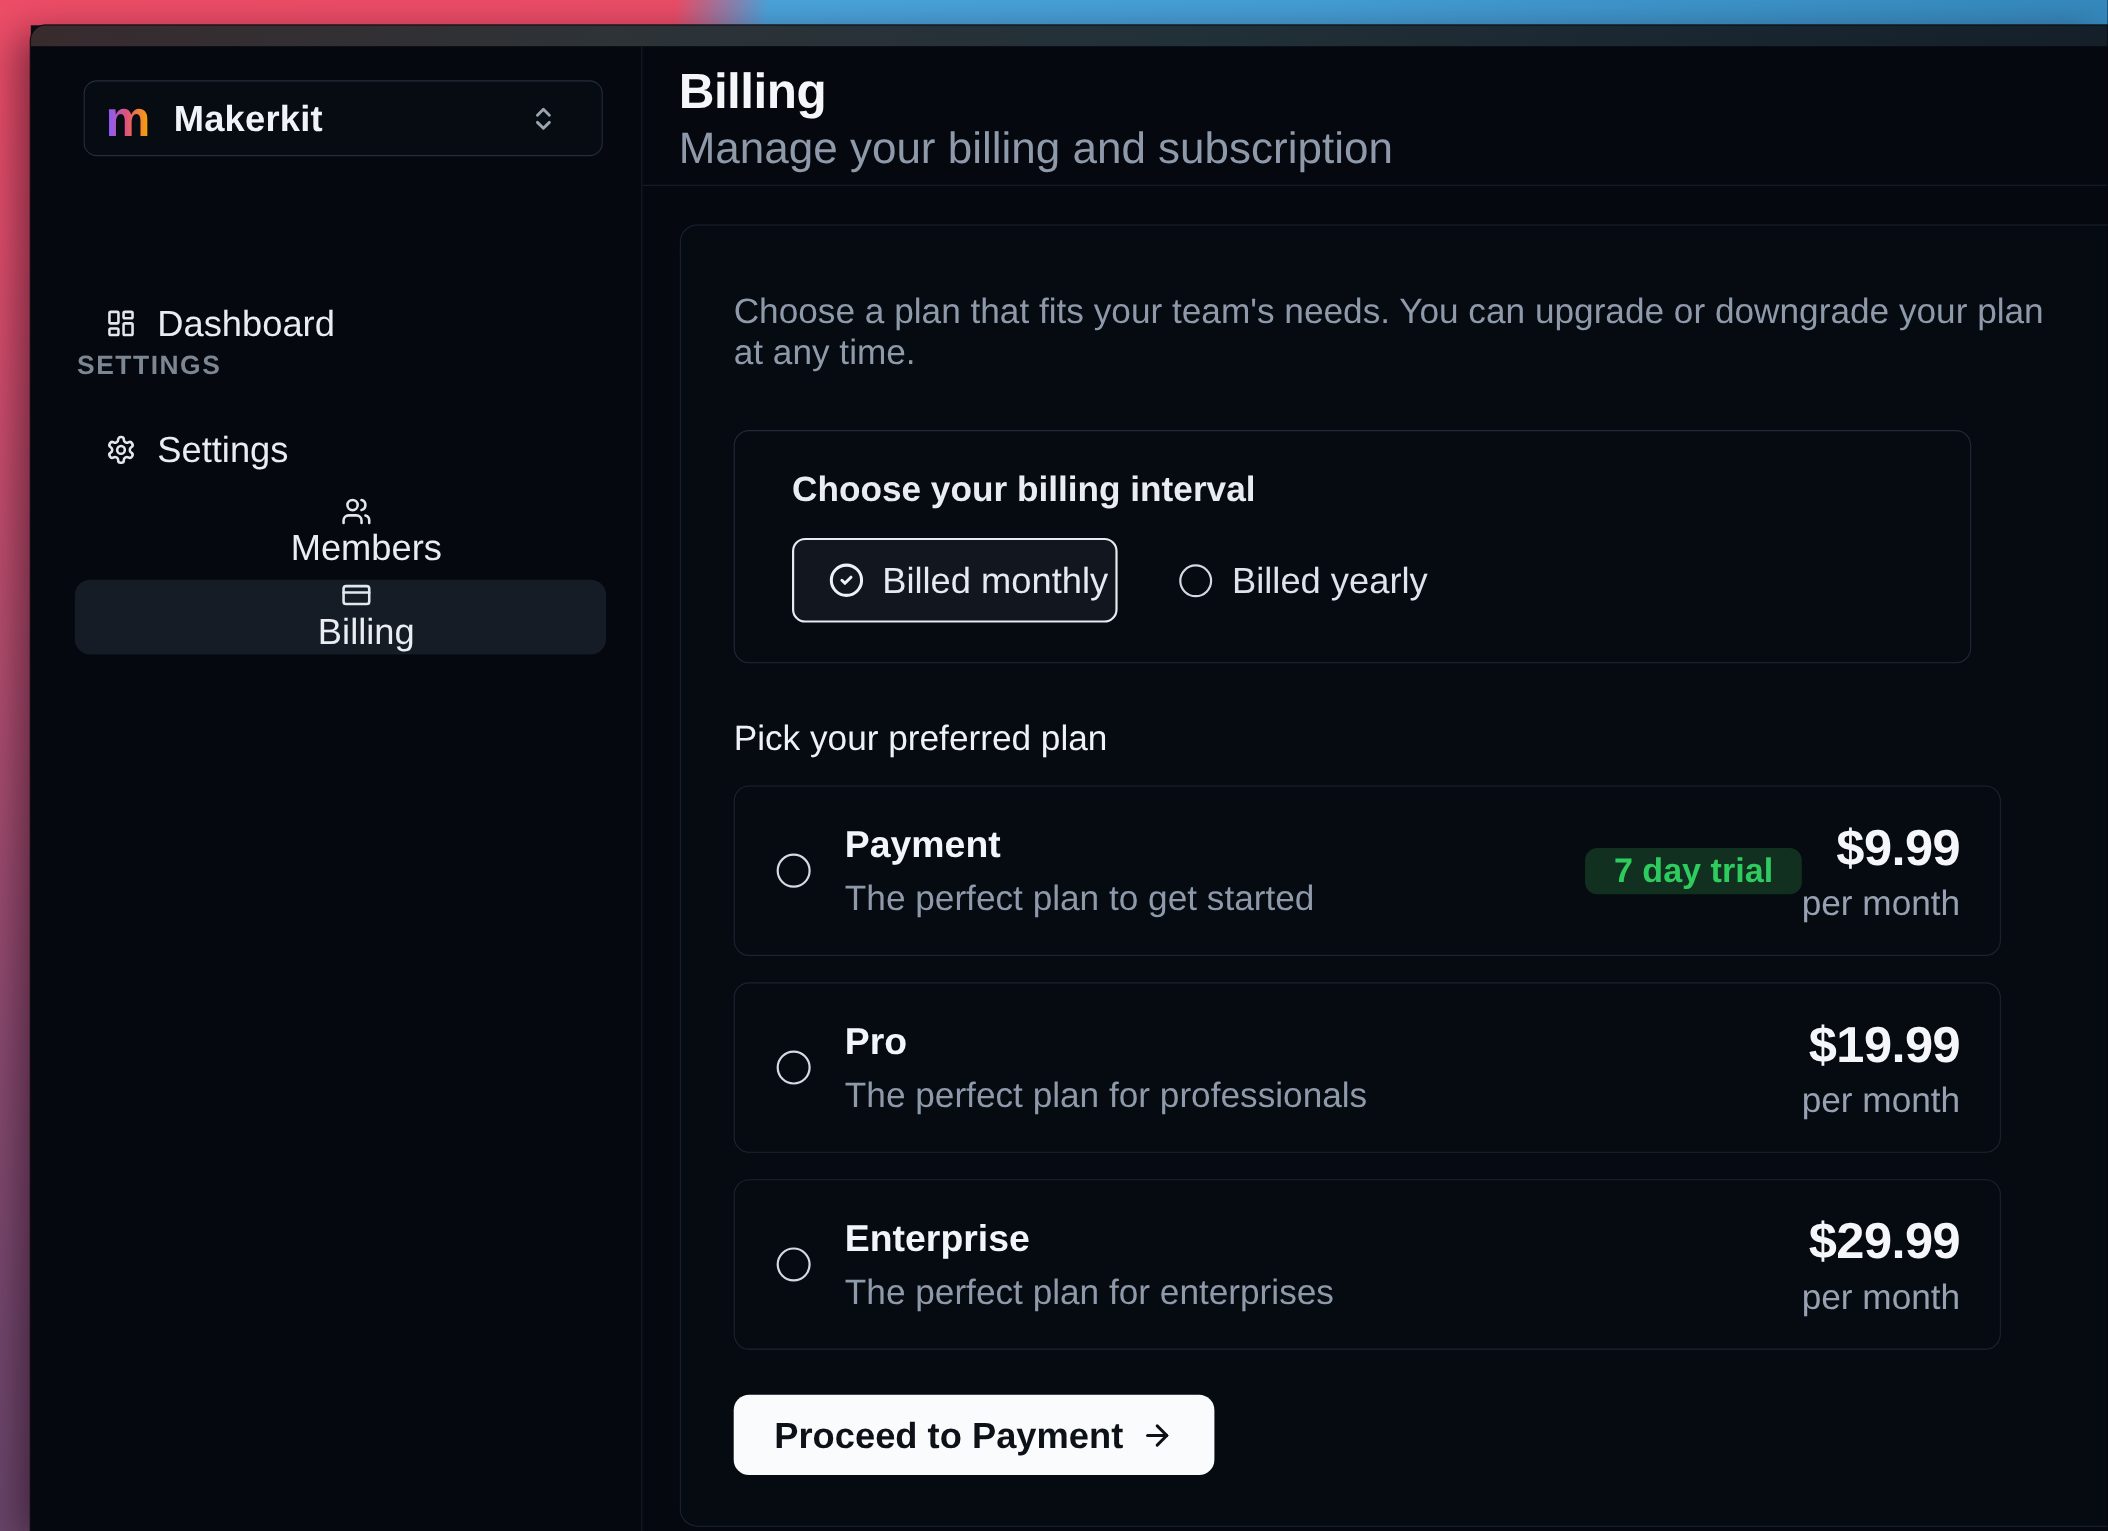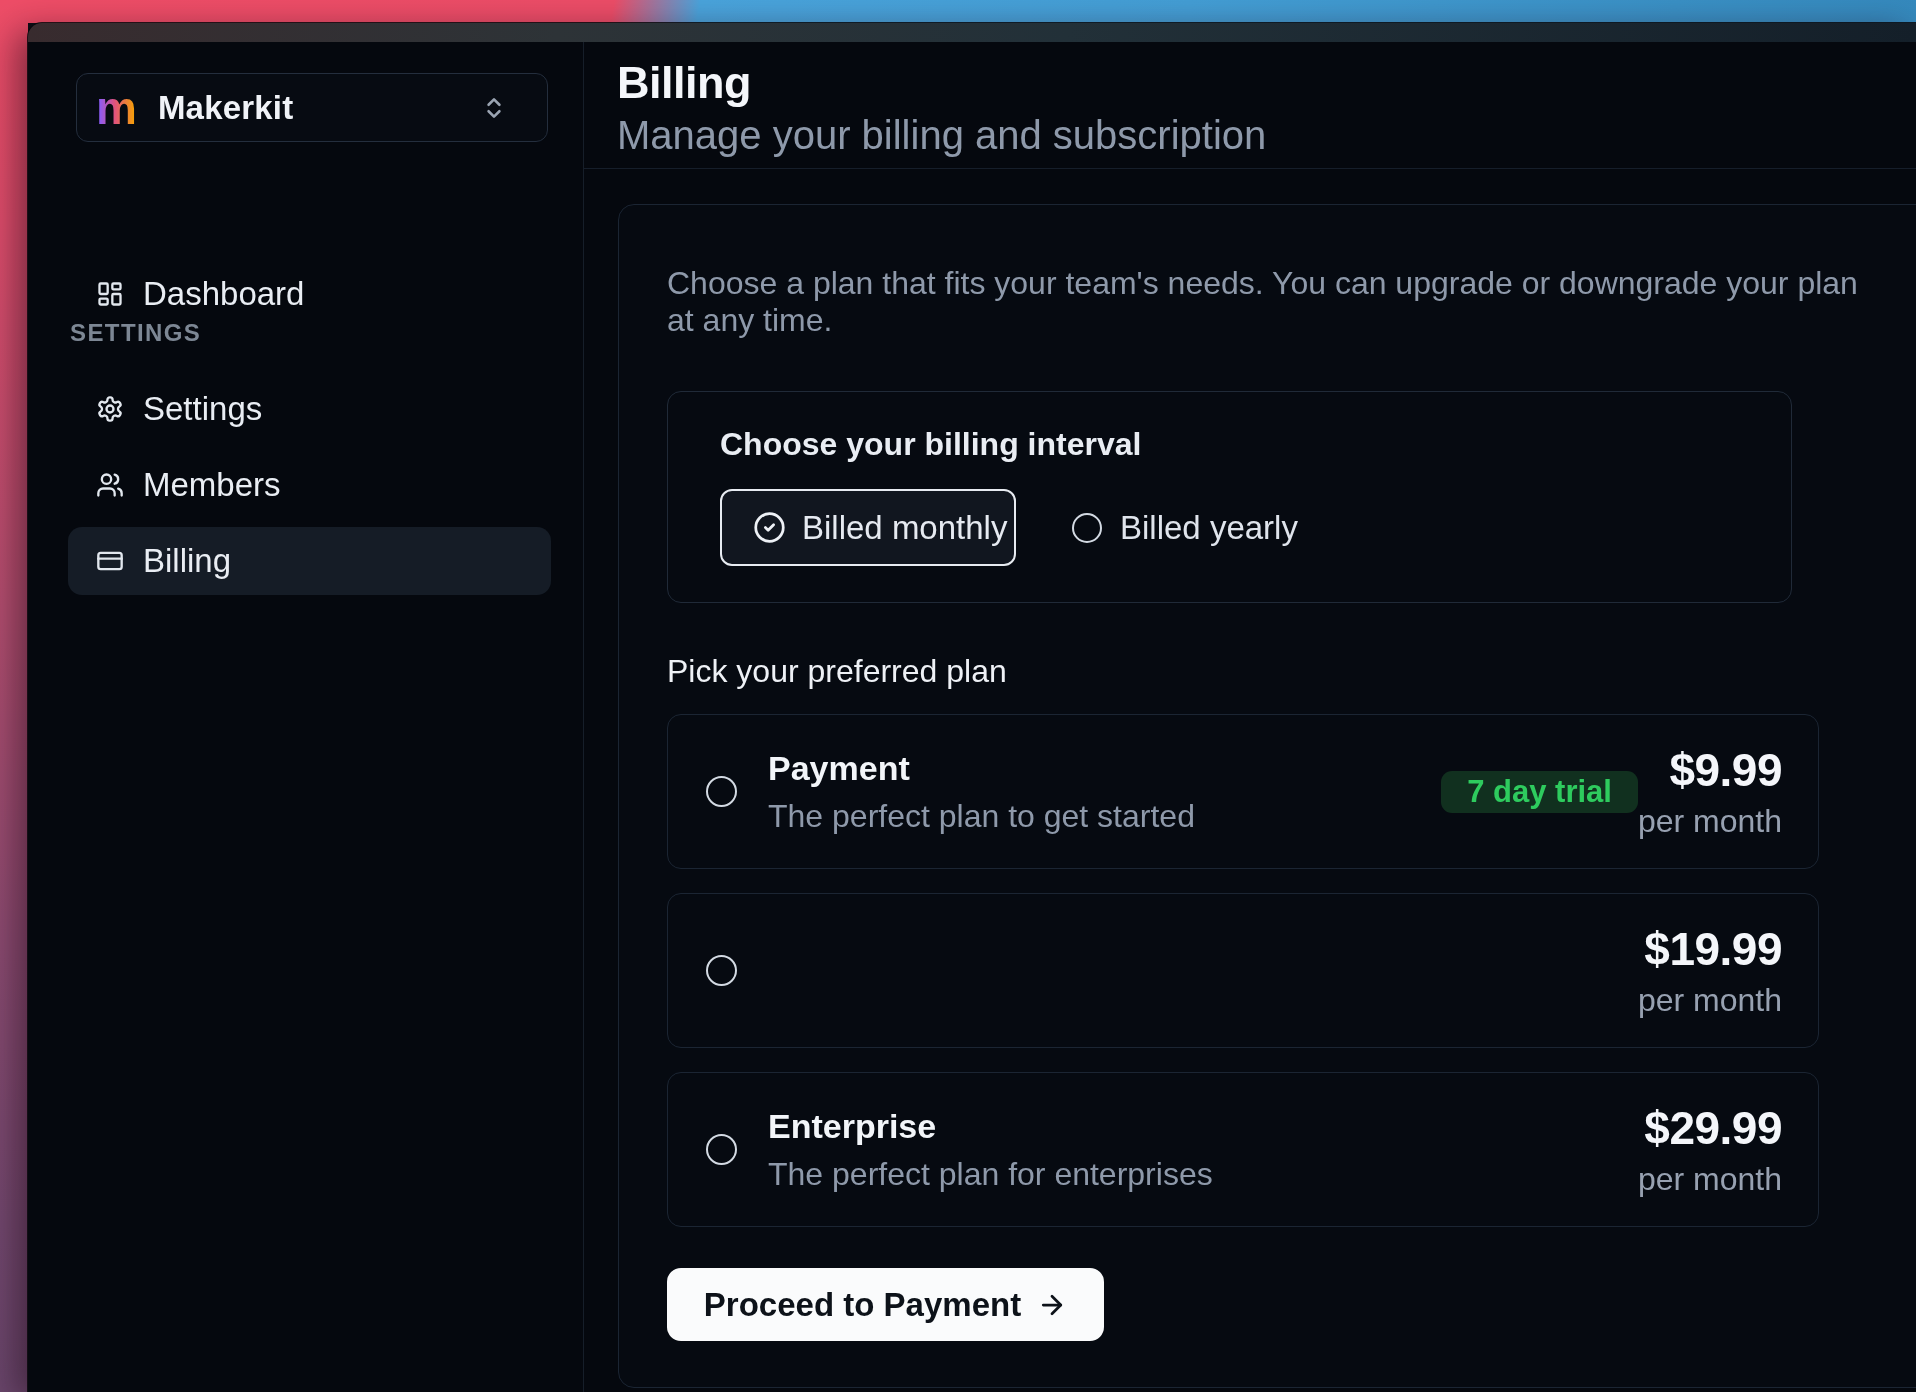--- a/index.html
+++ b/index.html
@@ -31,21 +31,21 @@
 
   .nav-item { height:68px; margin-left:40px; width:483px; border-radius:14px;
               display:flex; align-items:center; padding-left:28px; cursor:pointer; }
   .nav-item.active { background:#151c26; }
   .nav-item .ic { width:28px; height:28px; color:#e2e7ee; flex:none; display:flex; }
   .nav-item .lbl { margin-left:19px; font-size:33px; font-weight:500; color:#e9edf3; }
   .nav-dashboard { margin-top:118px; }
   .section-label { margin:-5px 0 0 42px; font-size:24px; font-weight:600; letter-spacing:1.4px;
                    color:#7d8794; height:20px; line-height:20px; }
   .nav-settings { margin-top:32px; }
-  .nav-gap { margin-top:8px; }
+  .nav-gap { margin-top:8px;flex-direction:column; }
 
   
   .main { flex:1; min-width:0; }
   .page-header { height:127px; padding:14px 0 0 33px; border-bottom:1px solid #161e2a; }
   .page-header h1 { font-size:45px; font-weight:700; color:#f4f6fa; letter-spacing:-.5px; line-height:1.18; }
   .page-header p  { margin-top:4px; font-size:40px; color:#8e99aa; }
 
   .content { padding:35px 0 0 34px; }
   .outer-card { width:1316px; border:1px solid #1b2533; border-radius:16px;
                 background:#060a11; padding:40px 48px 46px 48px; }
@@ -197,20 +197,24 @@
               <span class="badge">7 day trial</span>
               <div class="price-block">
                 <div class="price">$9.99</div>
                 <div class="period">per month</div>
               </div>
             </div>
           </div>
 
           <div class="plan-row">
             <span class="radio"></span>
+            <div class="plan-info">
+              <div class="plan-name">Pro</div>
+              <div class="plan-desc">The perfect plan for professionals</div>
+            </div>
             <div class="plan-right">
               <div class="price-block">
                 <div class="price">$19.99</div>
                 <div class="period">per month</div>
               </div>
             </div>
           </div>
 
           <div class="plan-row">
             <span class="radio"></span>

